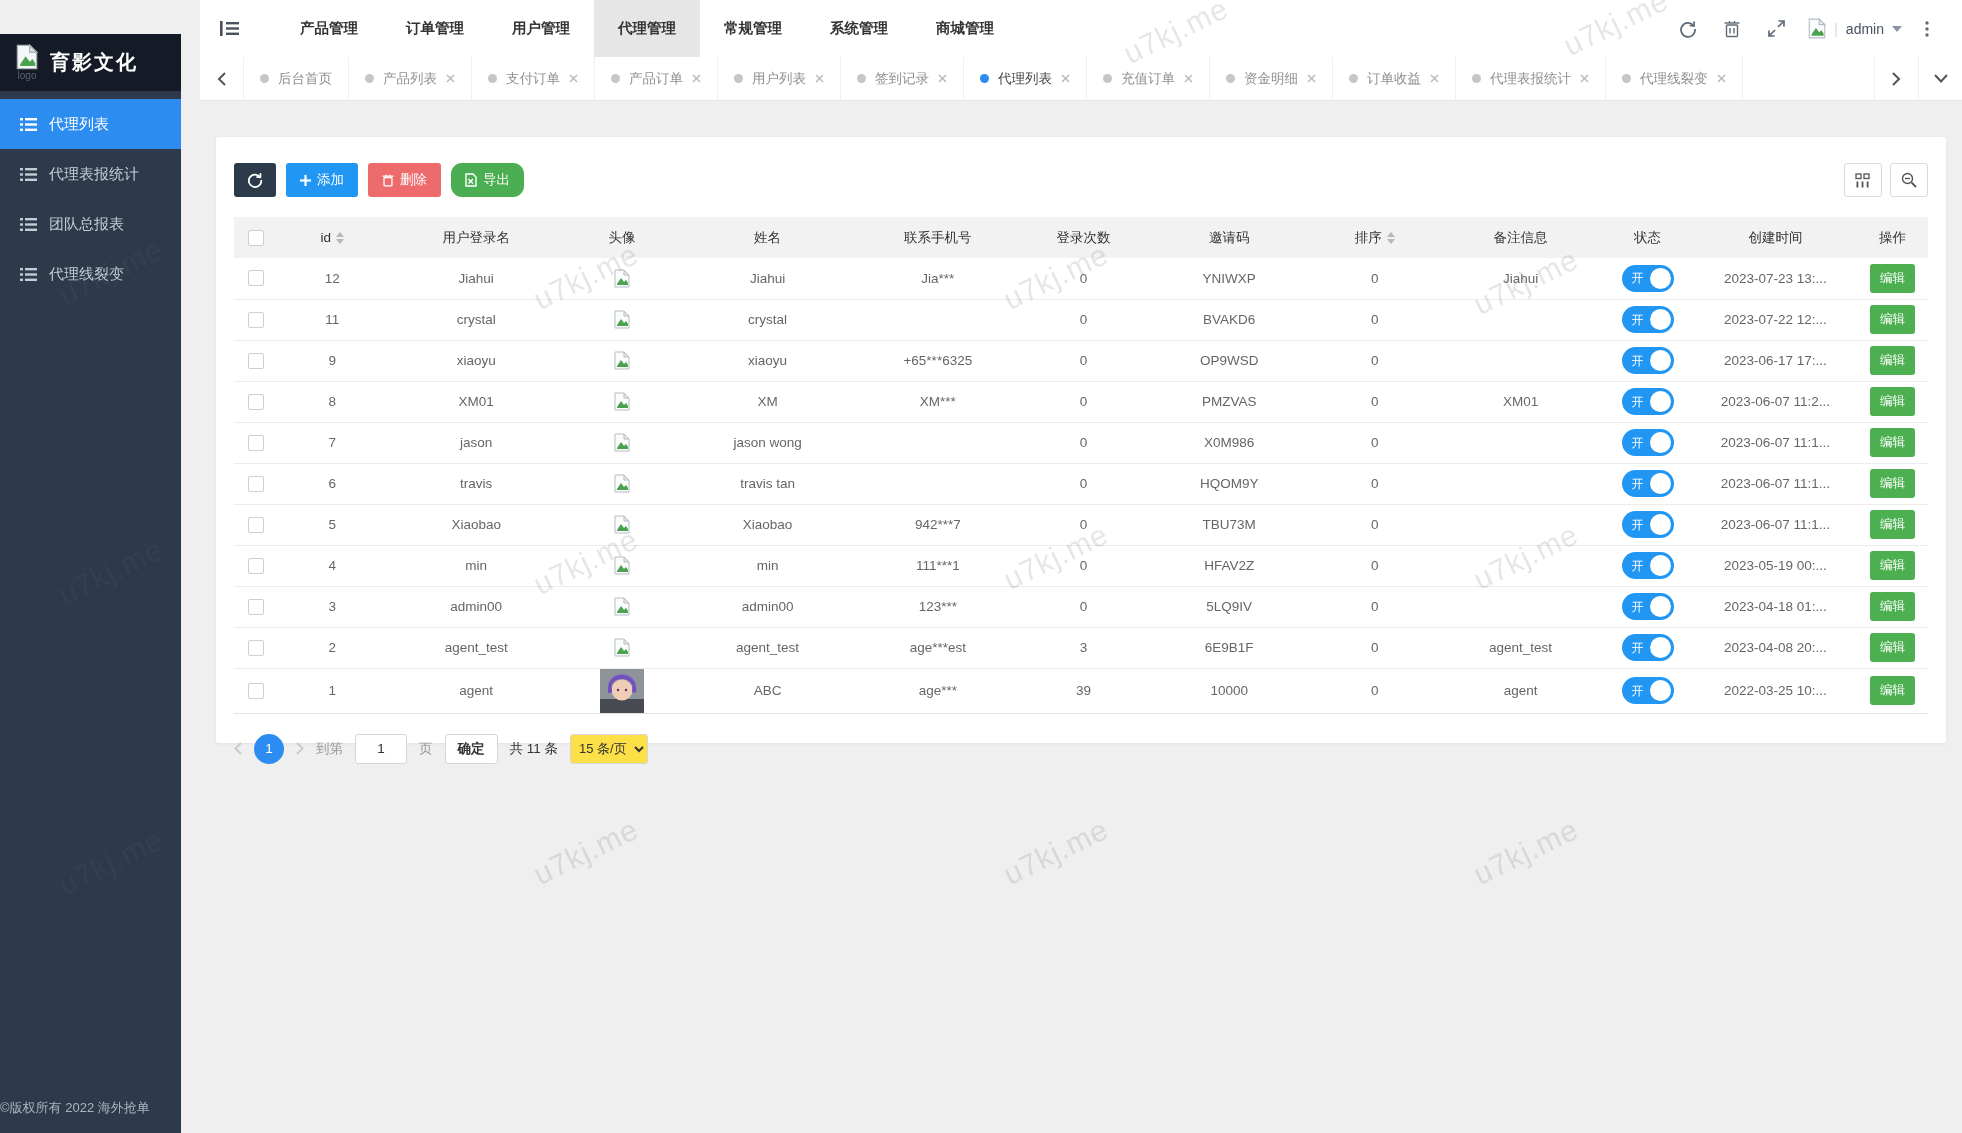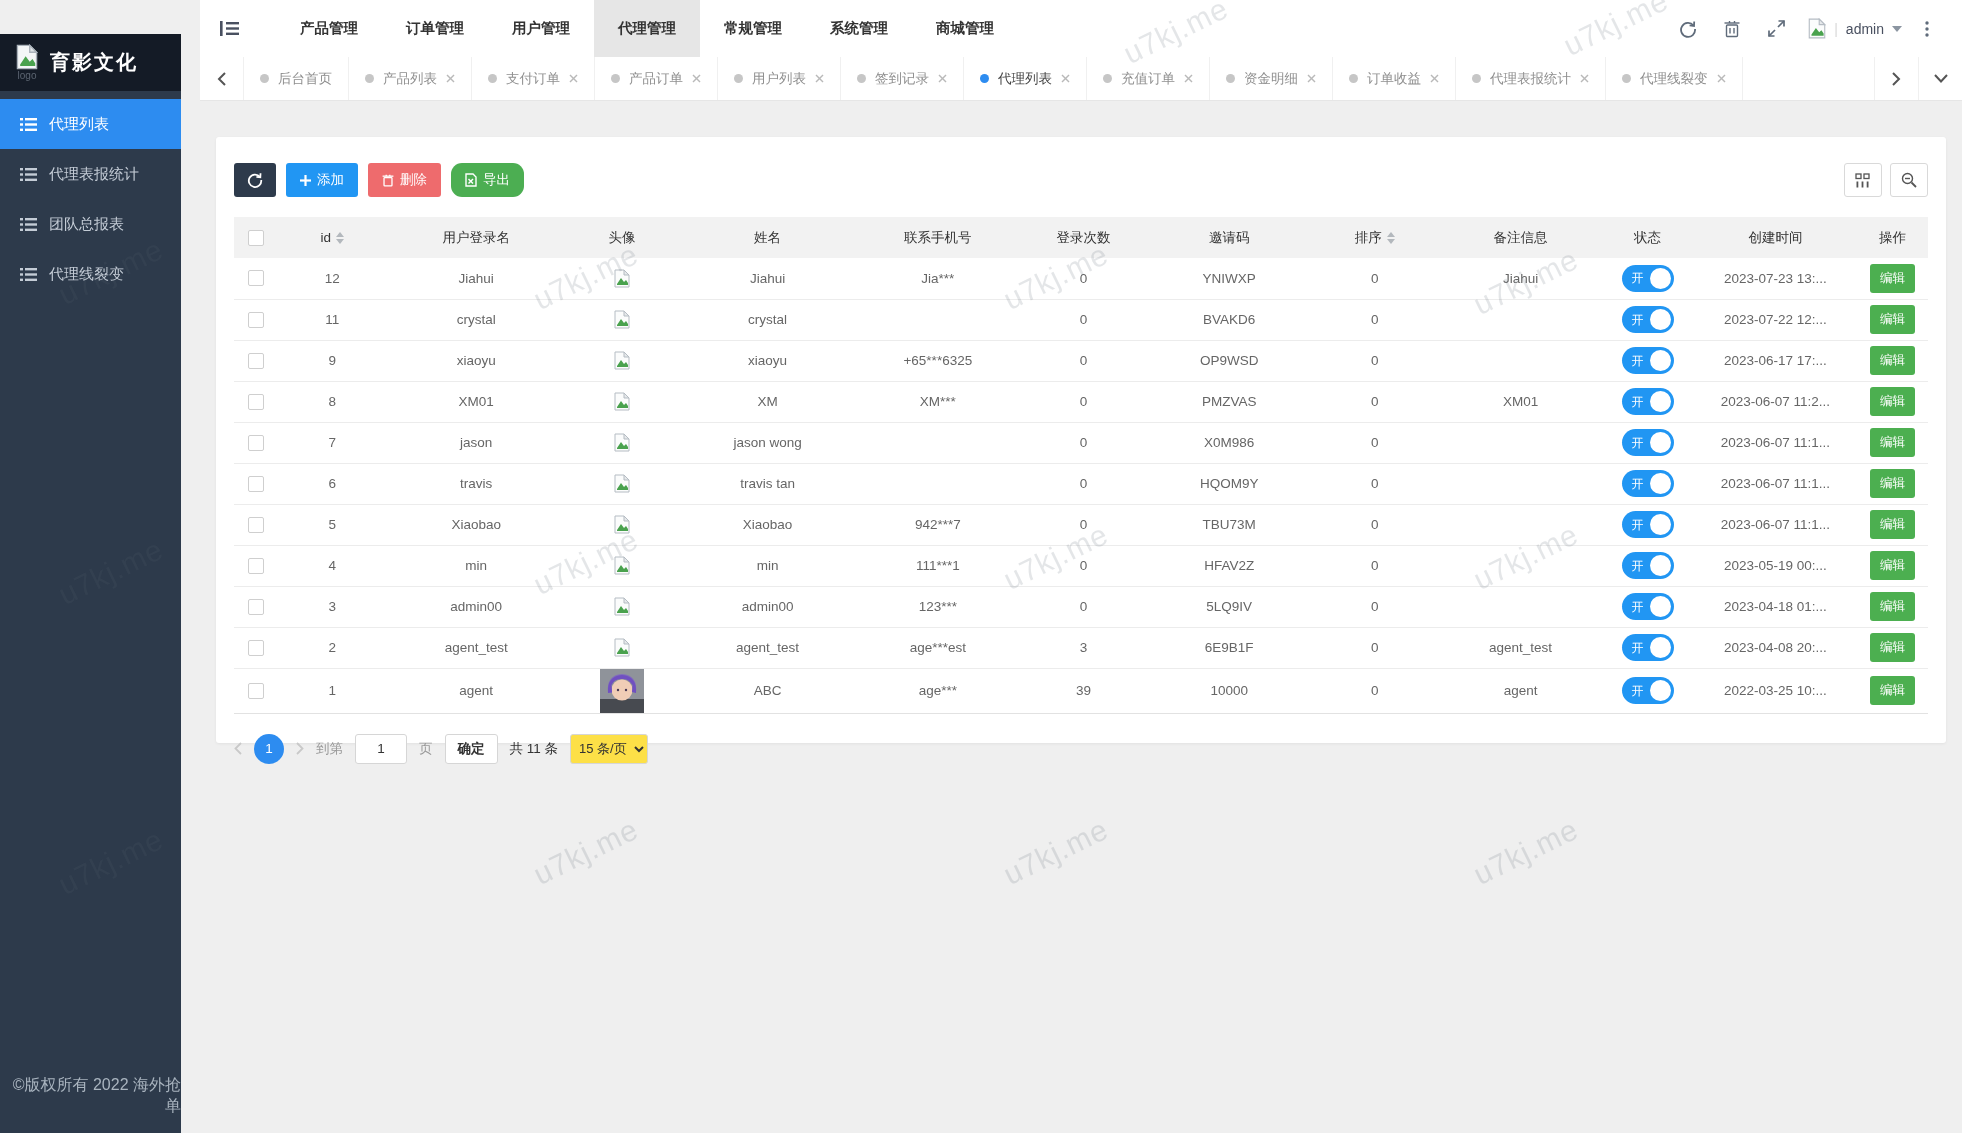--- a/index.html
+++ b/index.html
@@ -10,21 +10,21 @@
   .sidebar { position:absolute; left:0; top:0; bottom:0; width:181px; background:#2d3a4b; z-index:5;margin-top:34px; }
   .logo-bar { height:57px; background:#141b26; display:flex; align-items:center; padding:0 16px; gap:12px; }
   .logo-img { display:flex; flex-direction:column; align-items:center; line-height:1; }
   .logo-alt { color:#5b6470; font-size:10px; margin-top:1px; }
   .logo-title { color:#fff; font-size:20px; font-weight:bold; letter-spacing:2px; }
   .menu { padding-top:8px; }
   .menu-item { height:50px; display:flex; align-items:center; gap:12px; padding:0 20px; color:#c4ccd6; font-size:15px; cursor:pointer; }
   .menu-item.active { background:#2d8cf0; color:#fff; }
   .menu-item svg { flex:0 0 auto; }
   .menu-chev { margin-left:auto; }
-  .side-footer { position:absolute; bottom:16px; left:0; right:0; text-align:right; color:#a9b4bf; font-size:16px; }
+  .side-footer { position:absolute; bottom:16px; left:0; right:0; text-align:left; color:#a9b4bf; font-size:13px; }
 
   
   .header { position:absolute; left:200px; top:0; right:0; height:57px; background:#fff; display:flex; align-items:center; z-index:4; }
   .collapse-btn { width:58px; height:100%; display:flex; align-items:center; justify-content:center; color:#495060; cursor:pointer; }
   .nav { display:flex; height:100%; margin-left:18px; }
   .nav-item { padding:0 24px; line-height:57px; font-size:14.5px; color:#333; font-weight:bold; cursor:pointer; white-space:nowrap; }
   .nav-item.active { background:#e6e6e6; }
   .header-right { margin-left:auto; display:flex; align-items:center; padding-right:20px; color:#5f6b7a; }
   .hicon { width:44px; height:57px; display:flex; align-items:center; justify-content:center; cursor:pointer; }
   .user-area { display:flex; align-items:center; gap:8px; margin:0 10px; cursor:pointer; }

